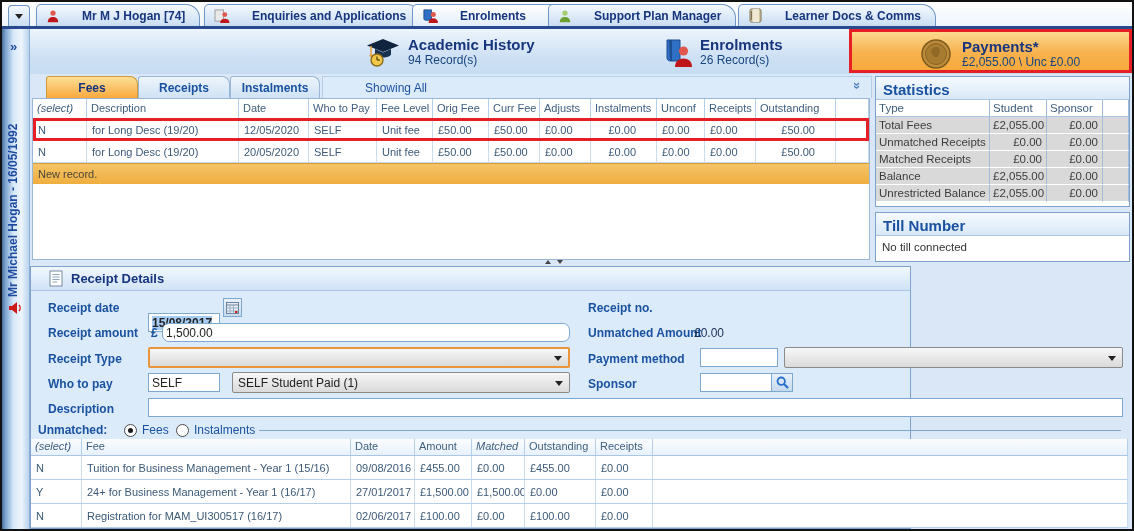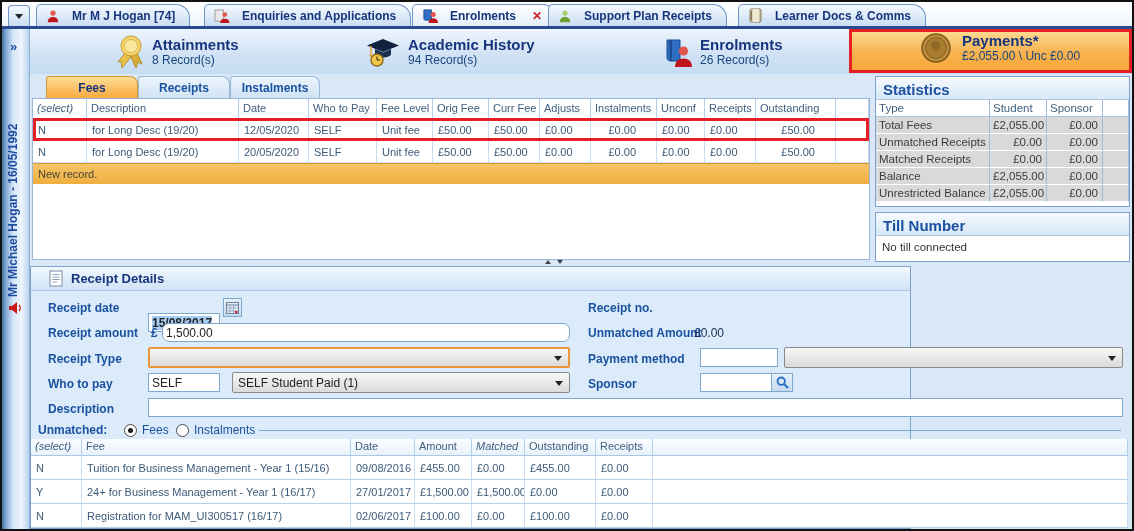--- a/index.html
+++ b/index.html
@@ -8,21 +8,21 @@
             background:#d9e7f6; overflow:hidden; }
 
   
   .tabbar { position:absolute; left:0; top:0; width:1130px; height:27px;
             background:linear-gradient(#ffffff,#eef5fc); border-bottom:3px solid #2a4a8f; }
   .tabdrop { position:absolute; left:6px; top:3px; width:22px; height:21px;
              background:linear-gradient(#f4f9fe,#c9ddf2); border:1px solid #6f95c6; border-bottom:none;
              border-radius:4px 4px 0 0; display:flex; align-items:center; justify-content:center; }
   .caret-down { width:0; height:0; border-left:4px solid transparent; border-right:4px solid transparent;
                 border-top:5px solid #222; }
-  .mtab { position:absolute; top:2px; height:22px; display:flex; align-items:center; gap:12px;
+  .mtab { position:absolute; top:2px; height:22px; display:flex; align-items:center; gap:22px;
           padding:0 14px 0 9px; background:linear-gradient(#f4f9fe,#c9ddf2);
           border:1px solid #6f95c6; border-bottom:none; border-radius:5px 14px 0 0;
           font-size:12px; font-weight:bold; color:#17357d; white-space:nowrap; }
   .mtab.active { background:linear-gradient(#ffffff,#e2edf9); }
   .closex { color:#cc2222; font-weight:bold; font-size:12px; margin-left:4px; cursor:pointer; }
 
   
   .sidebar { position:absolute; left:0; top:27px; width:28px; height:500px;
              background:linear-gradient(to right,#46719f 0%,#7fa6d2 14%,#d6e7f8 42%,#eef5fc 72%,#b9d3ee 100%);
              border-right:1px solid #8fb0d4; }
@@ -32,21 +32,21 @@
   .sb-ico { position:absolute; left:6px; top:272px; }
 
   
   .summary { position:absolute; left:28px; top:27px; width:1102px; height:45px;
              background:linear-gradient(#edf4fc,#cfe1f4 60%,#c6dcf2); }
   .sumitem { position:absolute; top:2px; height:41px; display:flex; align-items:center; gap:8px; }
   .sumtitle { font-size:15px; font-weight:bold; color:#17357d; line-height:17px; }
   .sumsub { font-size:12px; color:#17457e; line-height:15px; }
   .paybox { position:absolute; left:819px; top:0; width:283px; height:44px;
             border:3px solid #e61e25; background:linear-gradient(#fcd98f,#f8b14e 55%,#f7a93b);
-            display:flex; align-items:flex-start; gap:10px; padding-left:68px; }
+            display:flex; align-items:flex-end; gap:10px; padding-left:68px; }
 
   
   .fees-area { position:absolute; left:28px; top:72px; width:842px; height:192px; }
   .stab { position:absolute; top:2px; height:22px; display:flex; align-items:center; justify-content:center;
           font-size:12px; font-weight:bold; color:#1b52a0;
           background:linear-gradient(#eef5fc,#cfe2f4); border:1px solid #9ab7d8; border-bottom:none;
           border-radius:3px 8px 0 0; }
   .stab.active { background:linear-gradient(#fdde96,#f9a93e); border-color:#cf9a37; color:#17357d; }
   .showall { position:absolute; left:292px; top:2px; right:0; height:22px; background:#dcebfa;
              border:1px solid #b5cfe9; border-bottom:none; display:flex; align-items:center; }
@@ -156,21 +156,21 @@
           <path d="M7 16c0-3.4 2.2-5 5-5s5 1.6 5 5z" fill="#bf161c"></path>
         </svg>
       <span>Enrolments</span>
       <span class="closex">✕</span>
     </div>
     <div class="mtab" style="left:546px;">
       <svg width="14" height="14" viewBox="0 0 16 16">
           <circle cx="8" cy="4.6" r="3" fill="#a5cf6d"></circle>
           <path d="M2 15c0-4 2.7-6 6-6s6 2 6 6z" fill="#6ba02f"></path>
         </svg>
-      <span>Support Plan Receipts</span>
+      <span>Support Plan Manager</span>
     </div>
     <div class="mtab" style="left:736px;">
       <svg width="15" height="15" viewBox="0 0 15 15">
           <rect x="2" y="1" width="11" height="13" rx="1.5" fill="#cfc49e" stroke="#7d7256"></rect>
           <rect x="4.5" y="1" width="6.5" height="13" fill="#efe9d4"></rect>
           <line x1="3.5" y1="3" x2="3.5" y2="12" stroke="#7d7256"></line>
         </svg>
       <span>Learner Docs &amp; Comms</span>
     </div>
   </div>
@@ -180,32 +180,20 @@
     <div class="sb-name">Mr Michael Hogan - 16/05/1992</div>
     <span class="sb-ico">
       <svg width="15" height="14" viewBox="0 0 15 14">
           <path d="M1 5h3l5-4v12l-5-4H1z" fill="#cc1a1a"></path>
           <path d="M11 4c1.5 1.6 1.5 4.4 0 6" stroke="#cc1a1a" stroke-width="1.4" fill="none"></path>
         </svg>
     </span>
   </div>
 
   <div class="summary">
-    <div class="sumitem" style="left:88px;">
-      <svg width="26" height="34" viewBox="0 0 26 34">
-          <polygon points="7,18 13,22 4,33 3,26 0,27" fill="#e8c14d" stroke="#b98f2c"></polygon>
-          <polygon points="19,18 13,22 18,33 20,27 24,29" fill="#d9ad3c" stroke="#b98f2c"></polygon>
-          <circle cx="13" cy="11" r="10" fill="#f5d469" stroke="#c79a33"></circle>
-          <circle cx="13" cy="11" r="6.5" fill="#fbe89e" stroke="#d9b759"></circle>
-        </svg>
-      <div>
-        <div class="sumtitle">Attainments</div>
-        <div class="sumsub">8 Record(s)</div>
-      </div>
-    </div>
     <div class="sumitem" style="left:336px;">
       <svg width="34" height="30" viewBox="0 0 34 30">
           <polygon points="17,2 33,8.5 17,15 1,8.5" fill="#10233f"></polygon>
           <path d="M9 12v5c0 2 4 3.5 8 3.5s8-1.5 8-3.5v-5l-8 3.4z" fill="#16304f"></path>
           <line x1="5" y1="9" x2="5" y2="17" stroke="#e8a23c" stroke-width="1.5"></line>
           <circle cx="5" cy="18.5" r="1.6" fill="#e8a23c"></circle>
           <circle cx="11" cy="23" r="6" fill="#f3c84a" stroke="#8a6a1a" stroke-width="1.4"></circle>
           <line x1="11" y1="23" x2="11" y2="19.5" stroke="#5a4610" stroke-width="1.3"></line>
           <line x1="11" y1="23" x2="14" y2="23" stroke="#5a4610" stroke-width="1.3"></line>
         </svg>
@@ -241,20 +229,24 @@
 
   <div class="fees-area">
     <div class="stab active" style="left:16px;width:92px;">
       <span>Fees</span>
     </div>
     <div class="stab" style="left:108px;width:92px;">
       <span>Receipts</span>
     </div>
     <div class="stab" style="left:200px;width:90px;">
       <span>Instalments</span>
+    </div>
+    <div class="showall">
+      <span class="lbl">Showing All</span>
+      <span class="chev2">»</span>
     </div>
 
     <div class="fgrid">
       <div class="fhead">
         <div class="ital">(select)</div>
         <div>Description</div>
         <div>Date</div>
         <div>Who to Pay</div>
         <div>Fee Level</div>
         <div>Orig Fee</div>

